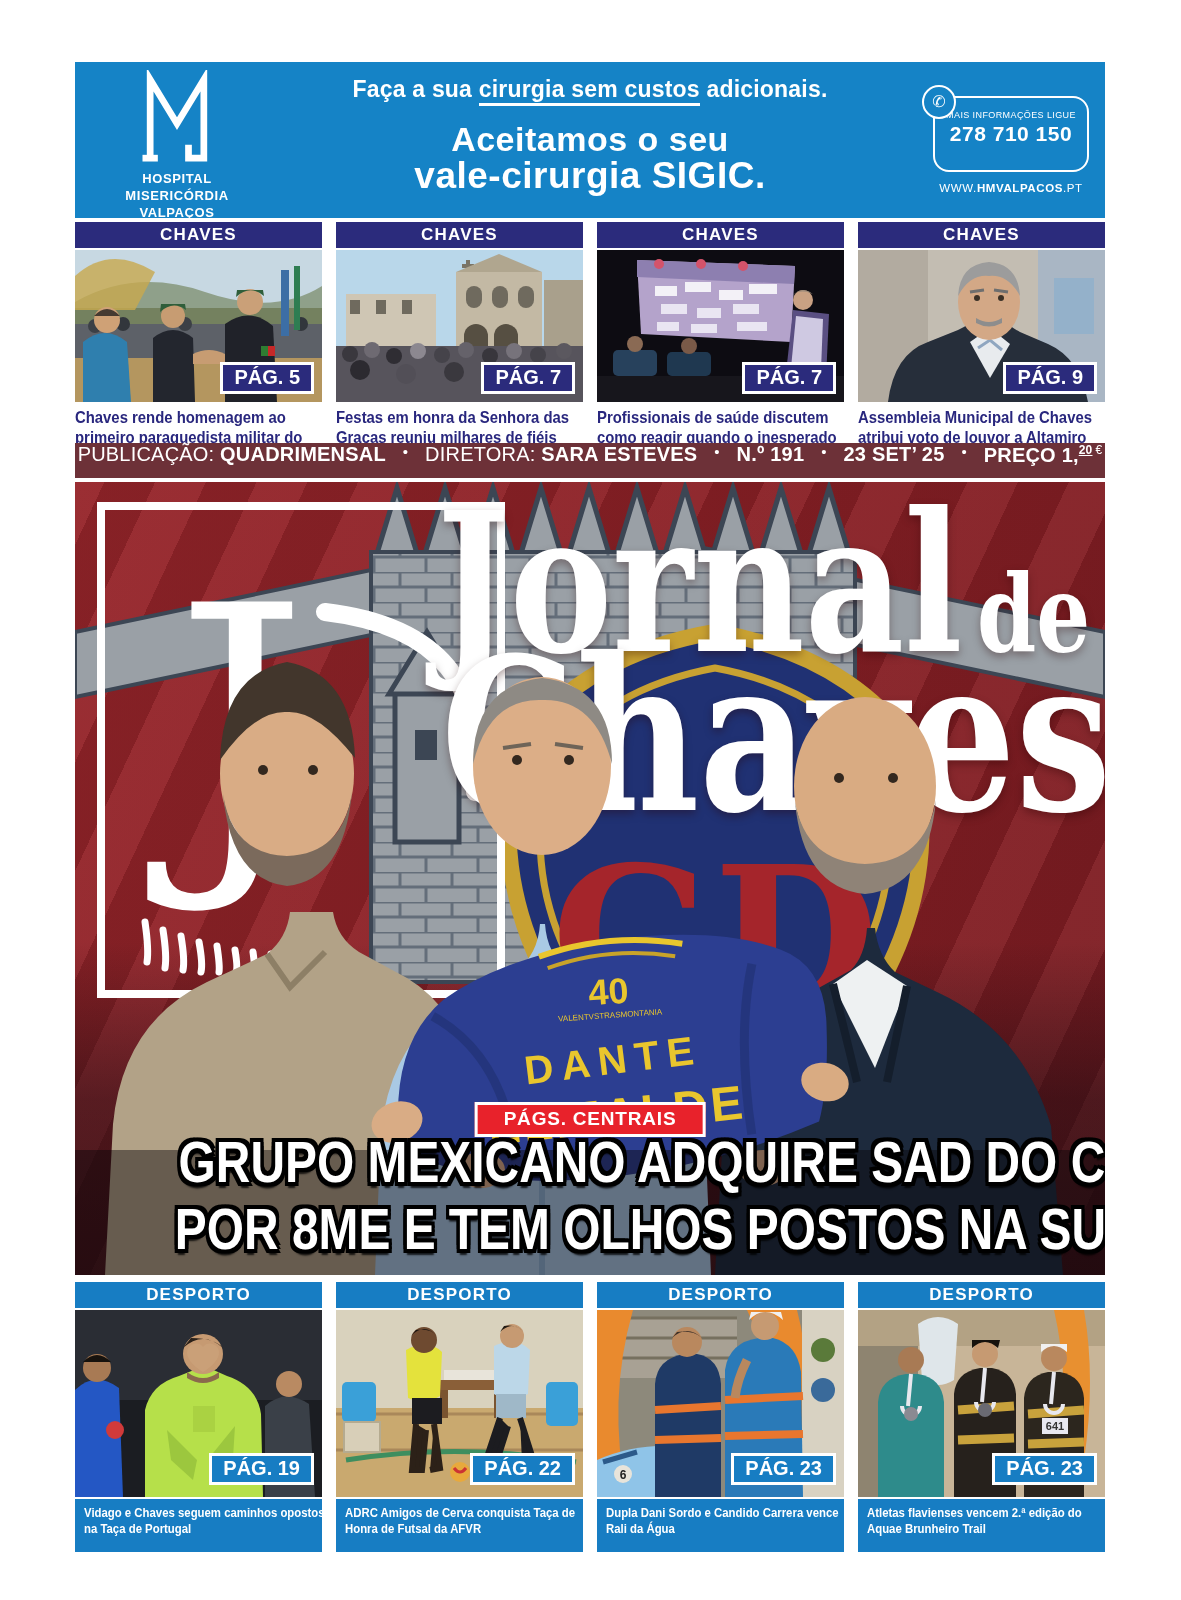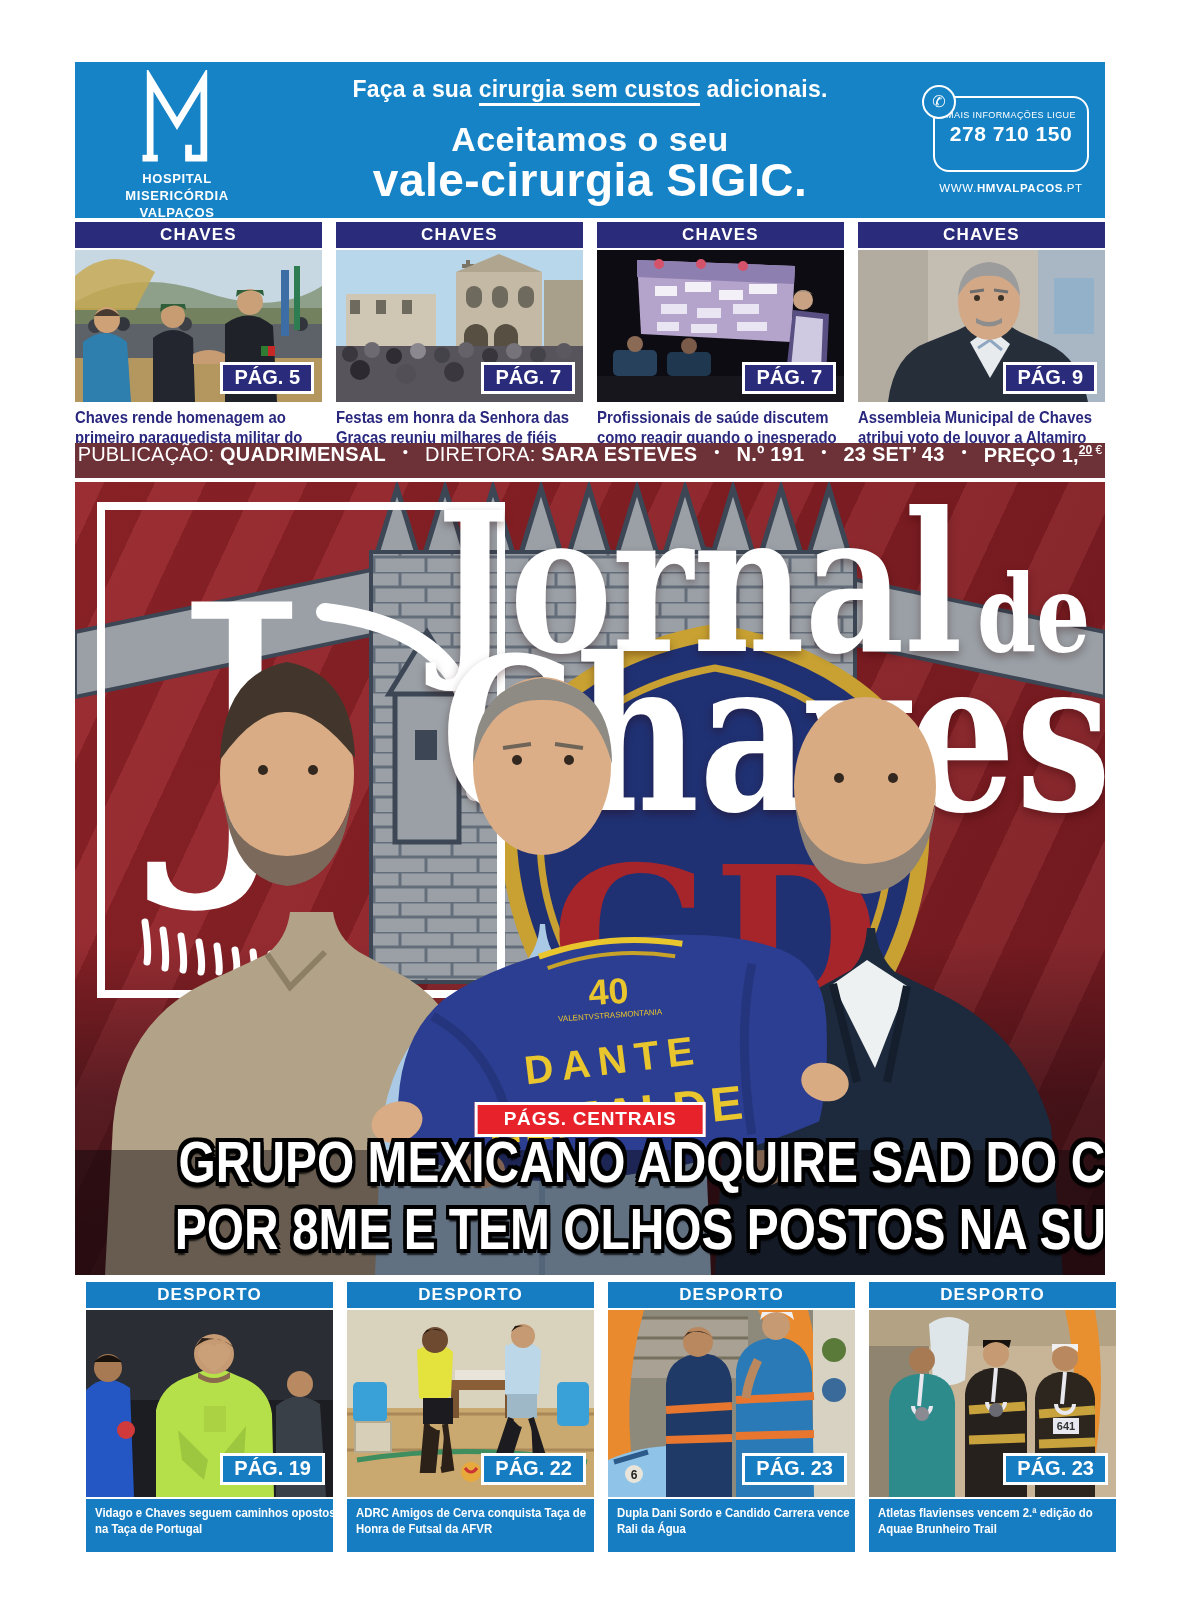--- a/index.html
+++ b/index.html
@@ -7,34 +7,34 @@
          font-family:"Liberation Sans",sans-serif;}
 
   
   .ad{position:absolute;left:75px;top:62px;width:1030px;height:156px;background:#1583c6;color:#fff;}
   .ad-logo{position:absolute;left:22px;top:8px;width:160px;text-align:center;}
   .ad-logo .mname{font-weight:700;font-size:13px;line-height:1.32;letter-spacing:.6px;margin-top:4px;}
   .ad-copy{position:absolute;left:185px;top:6px;width:660px;text-align:center;}
   .ad-l1{font-weight:700;font-size:23px;letter-spacing:.2px;margin-top:8px;}
   .ad-l1 .u{border-bottom:3px solid #fff;padding-bottom:1px;}
   .ad-l2{font-weight:700;font-size:34px;line-height:1.02;margin-top:19px;letter-spacing:.5px;}
-  .ad-l3{font-weight:700;font-size:46px;line-height:1.02;letter-spacing:.5px;text-align:center;}
+  .ad-l3{font-weight:700;font-size:37px;line-height:1.02;letter-spacing:.5px;text-align:center;}
   .ad-contact{position:absolute;right:16px;top:34px;width:152px;height:72px;border:2px solid #fff;
               border-radius:16px;text-align:center;}
   .ad-contact .small{font-size:9px;letter-spacing:.4px;margin-top:12px;}
   .ad-contact .phone{font-size:21px;font-weight:700;letter-spacing:.5px;margin-top:2px;}
   .phone-ic{position:absolute;left:-13px;top:-13px;width:30px;height:30px;border:2px solid #fff;border-radius:50%;
             background:#1583c6;font-size:16px;line-height:29px;text-align:center;}
   .ad-site{position:absolute;right:16px;top:120px;width:156px;text-align:center;font-size:11.5px;letter-spacing:.6px;}
   .ad-site b{font-weight:700;}
 
   
   .row{position:absolute;left:75px;width:1030px;display:flex;gap:14px;}
   .row-news{top:222px;}
-  .row-sport{top:1282px;margin-left:11px;}
+  .row-sport{top:1282px;}
   .card{width:247px;position:relative;}
   .tag{height:26px;line-height:26px;text-align:center;color:#fff;font-weight:700;font-size:17px;letter-spacing:1.2px;}
   .tag-news{background:#2b2b7c;}
   .tag-sport{background:#177dc3;}
   .photo{position:relative;margin-top:2px;overflow:hidden;background:#888;}
   .photo-news{height:152px;}
   .photo-sport{height:187px;}
   .photo svg{display:block;}
   .pg{position:absolute;right:8px;bottom:8px;color:#fff;font-weight:700;font-size:20px;
       border:3px solid #fff;padding:1px 11px 2px;white-space:nowrap;}
@@ -244,21 +244,21 @@
     </div>
   </div>
 
   <div class="pubbar">
     <span class="seg"><span>PUBLICAÇÃO:</span> <b>QUADRIMENSAL</b></span>
     <span class="dot">•</span>
     <span class="seg"><span>DIRETORA:</span> <b>SARA ESTEVES</b></span>
     <span class="dot">•</span>
     <span class="seg"><b>N.º 191</b></span>
     <span class="dot">•</span>
-    <span class="seg"><b>23 SET’ 43</b></span>
+    <span class="seg"><b>23 SET’ 25</b></span>
     <span class="dot">•</span>
     <span class="seg"><b>PREÇO 1,</b><sup class="u2">20</sup><sup class="eur">€</sup></span>
   </div>
 
   <div class="cover">
 
     <svg class="layer castle" width="1030" height="793" viewBox="0 0 1030 793">
       <defs>
         <pattern id="brick" width="52" height="30" patternUnits="userSpaceOnUse">
           <rect width="52" height="30" fill="#9aa0a6"></rect>

